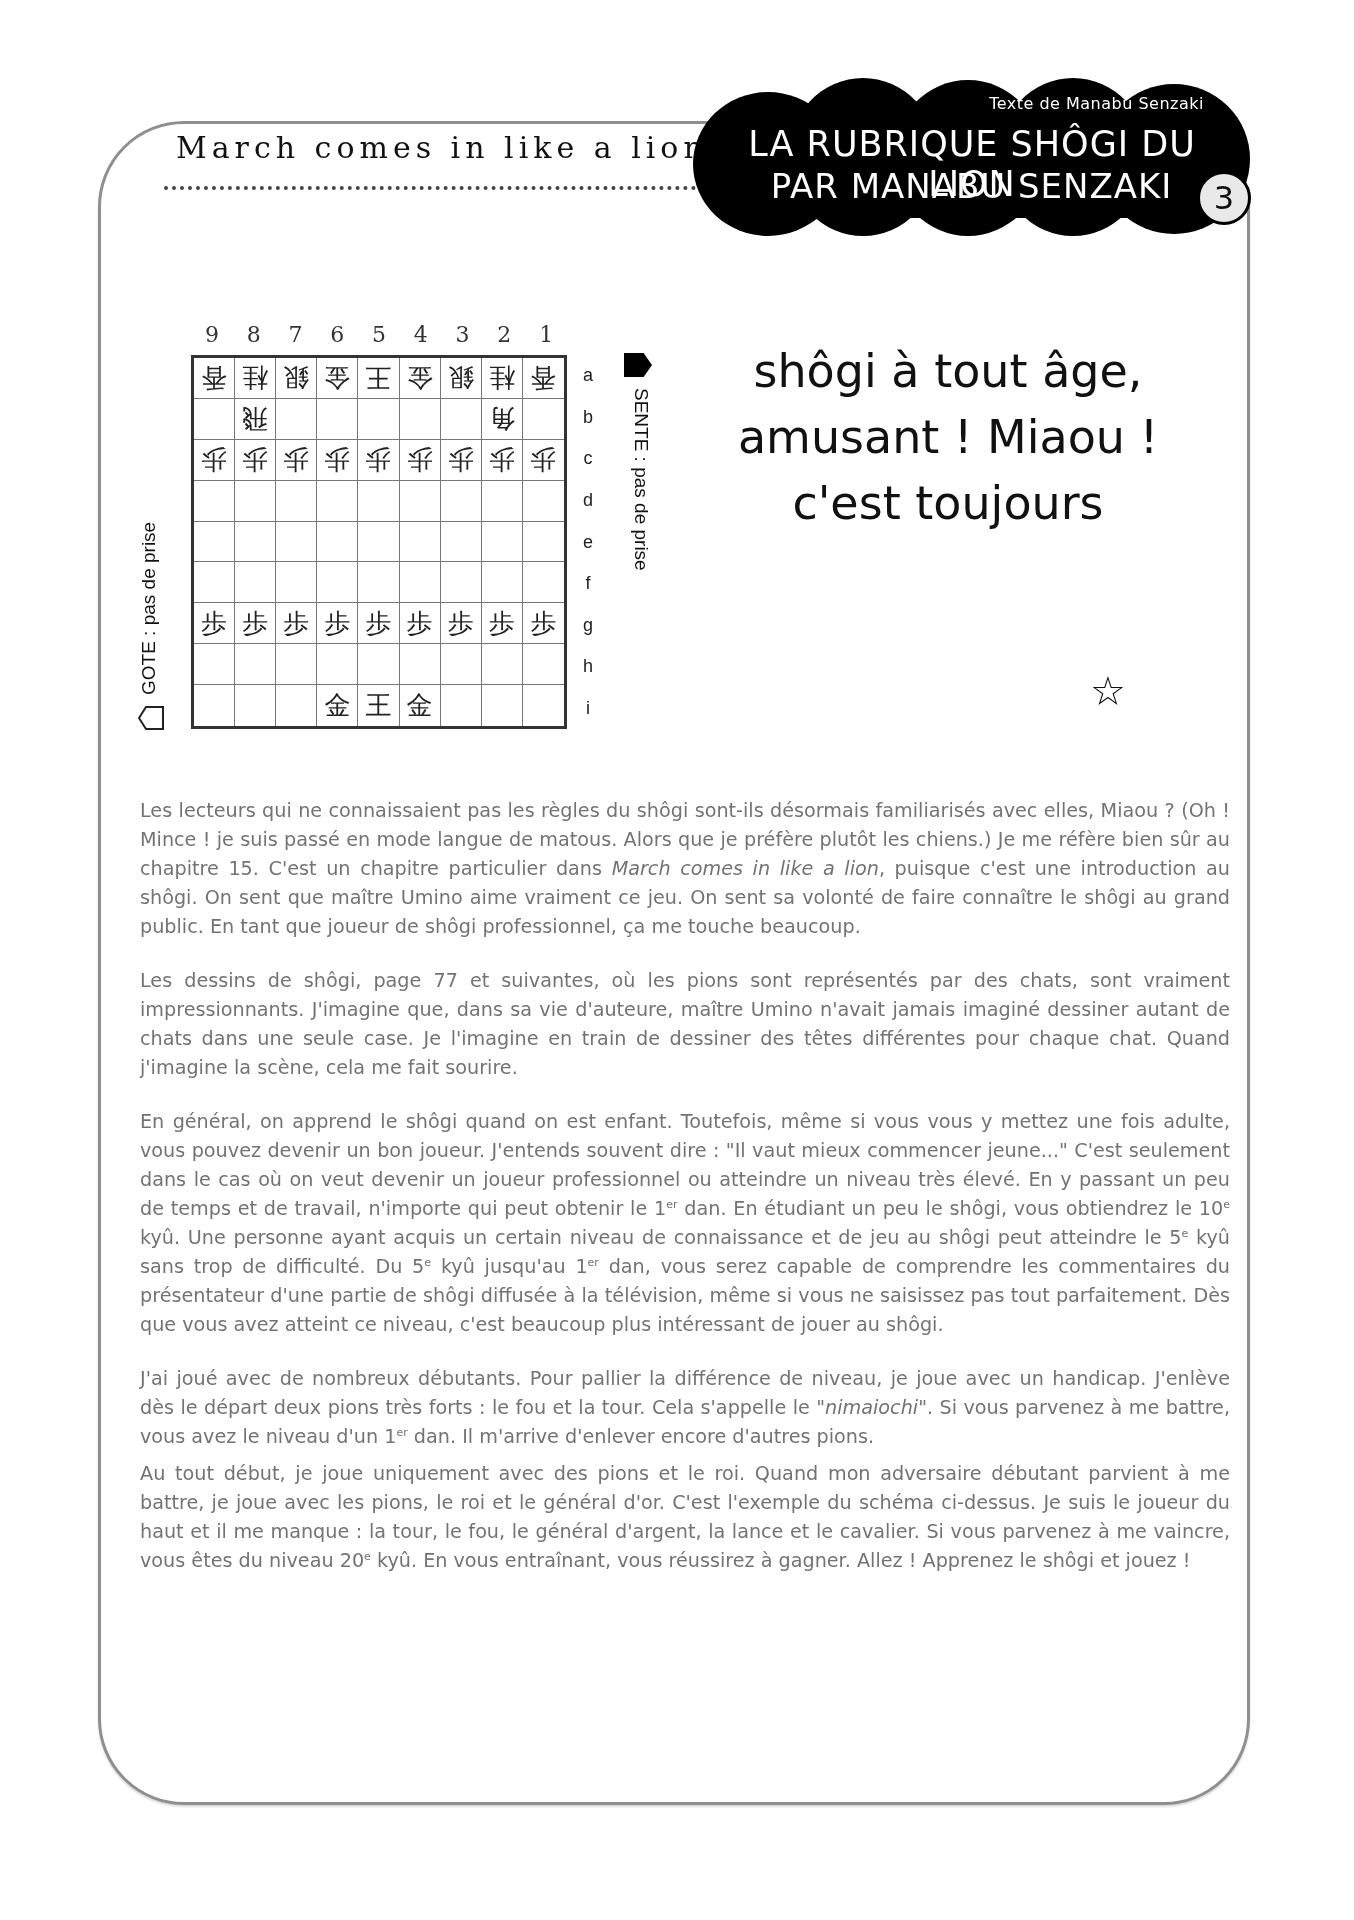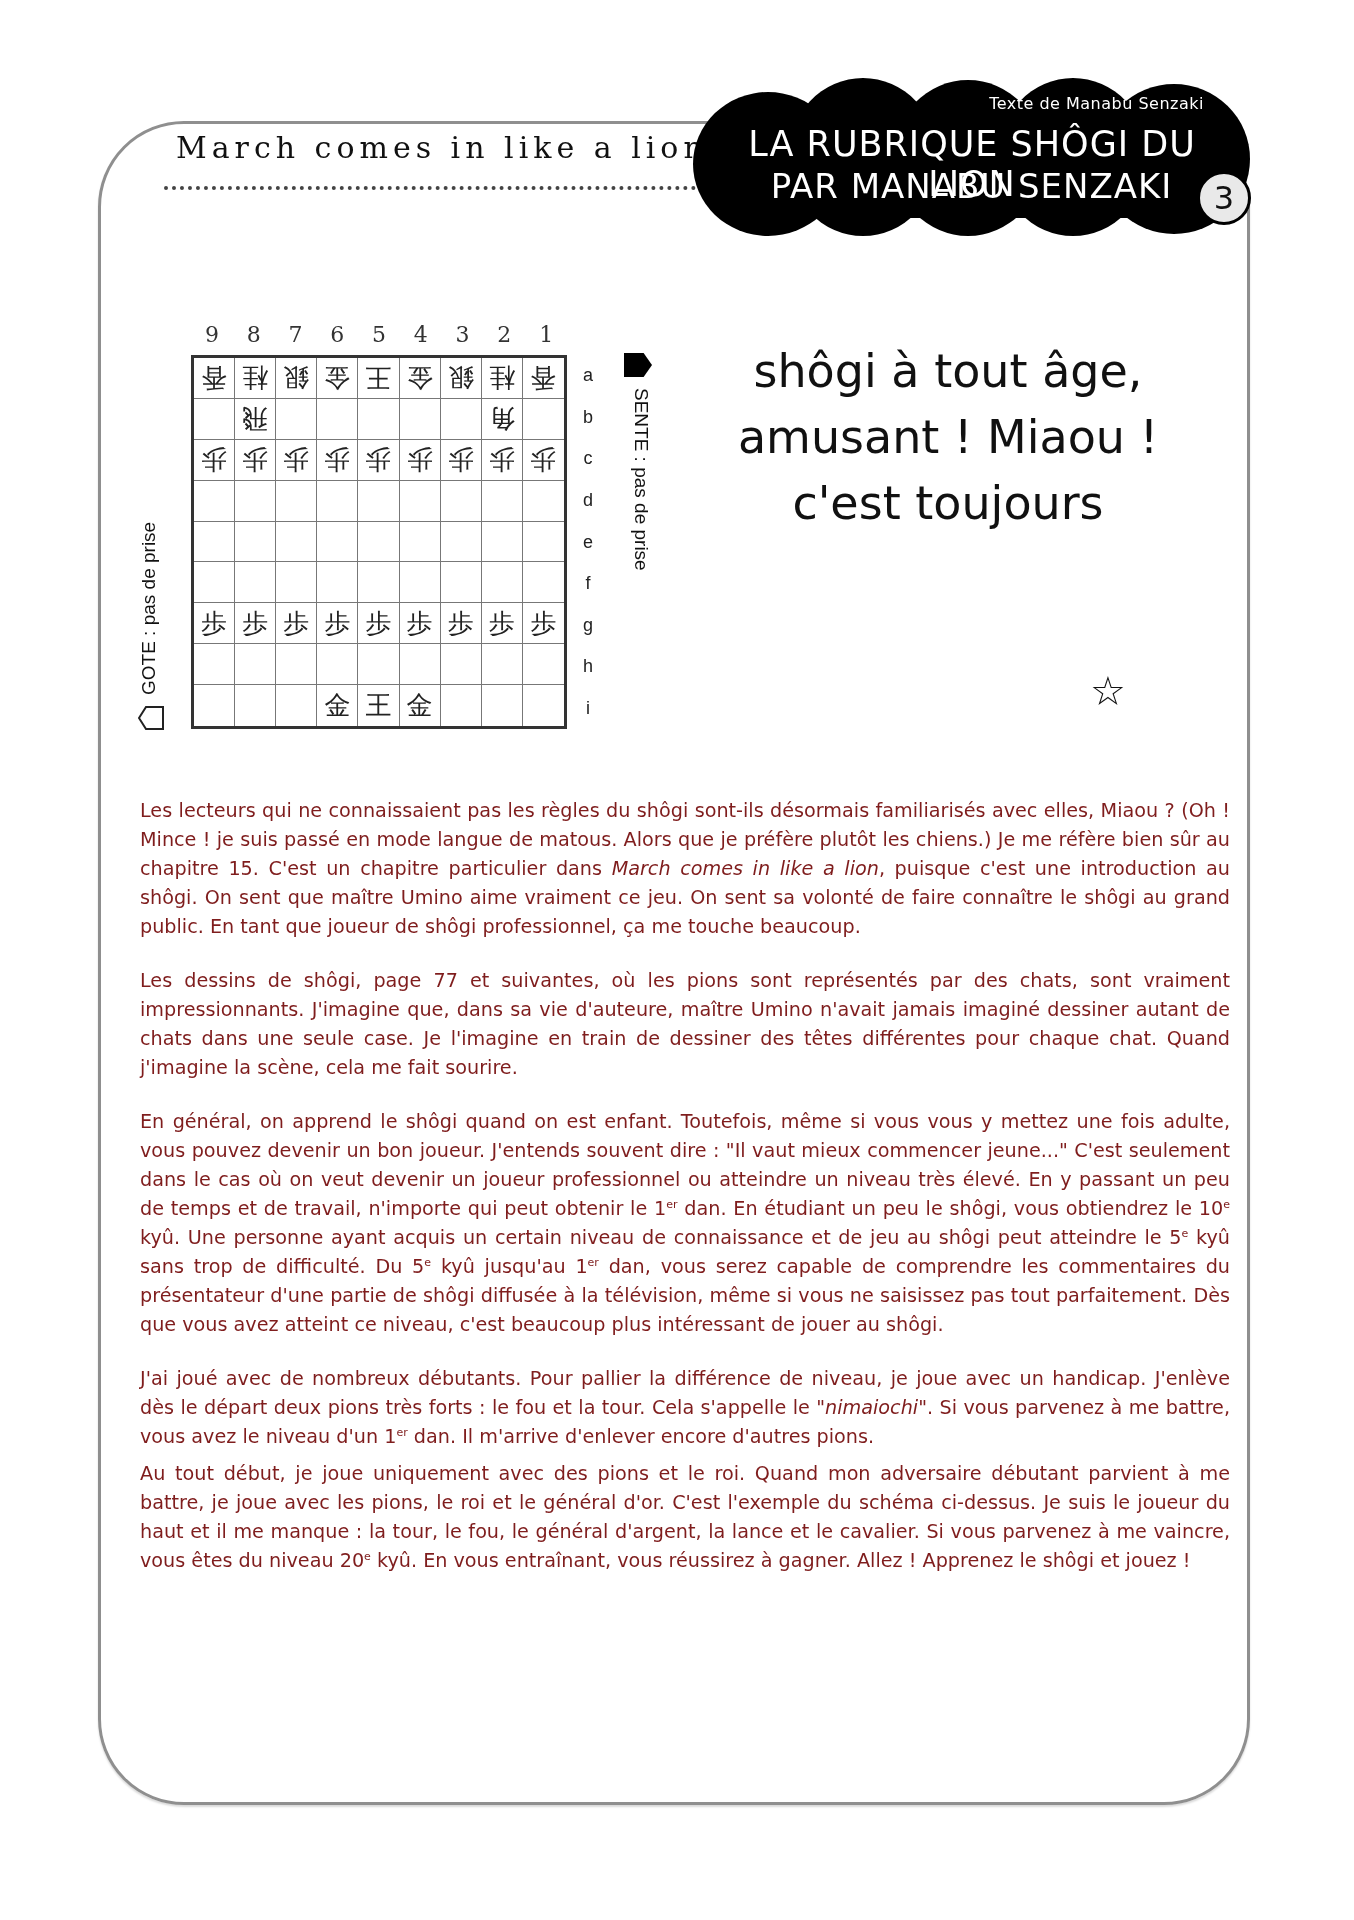--- a/index.html
+++ b/index.html
@@ -51,21 +51,21 @@
                  color: #111; white-space: nowrap; }
   .gote-label { position: absolute; left: 138px; top: 460px; width: 30px; height: 235px;
                 writing-mode: vertical-rl; transform: rotate(180deg); font-family: "Liberation Sans", sans-serif;
                 font-size: 19px; color: #111; white-space: nowrap; }
 
   .headline { position: absolute; left: 688px; top: 338px; width: 520px; text-align: center;
               font-family: "DejaVu Sans", sans-serif; font-size: 46px; line-height: 66px; color: #111; }
   .star { position: absolute; left: 1090px; top: 668px; font-size: 40px; color: #111; }
 
   .body-text { position: absolute; left: 140px; top: 796px; width: 1090px;
-               font-family: "DejaVu Sans", sans-serif; font-size: 19.2px; line-height: 29px; color: #7f1d1d;
+               font-family: "DejaVu Sans", sans-serif; font-size: 19.2px; line-height: 29px; color: #737373;
                text-align: justify; }
   .body-text p { margin: 0 0 25px 0; }
   .body-text p.tight { margin-bottom: 8px; }
   .body-text em { font-style: italic; }
   sup { font-size: 11px; line-height: 0; }
 </style>
 </head>
 <body>
 
 <div class="frame"></div>

